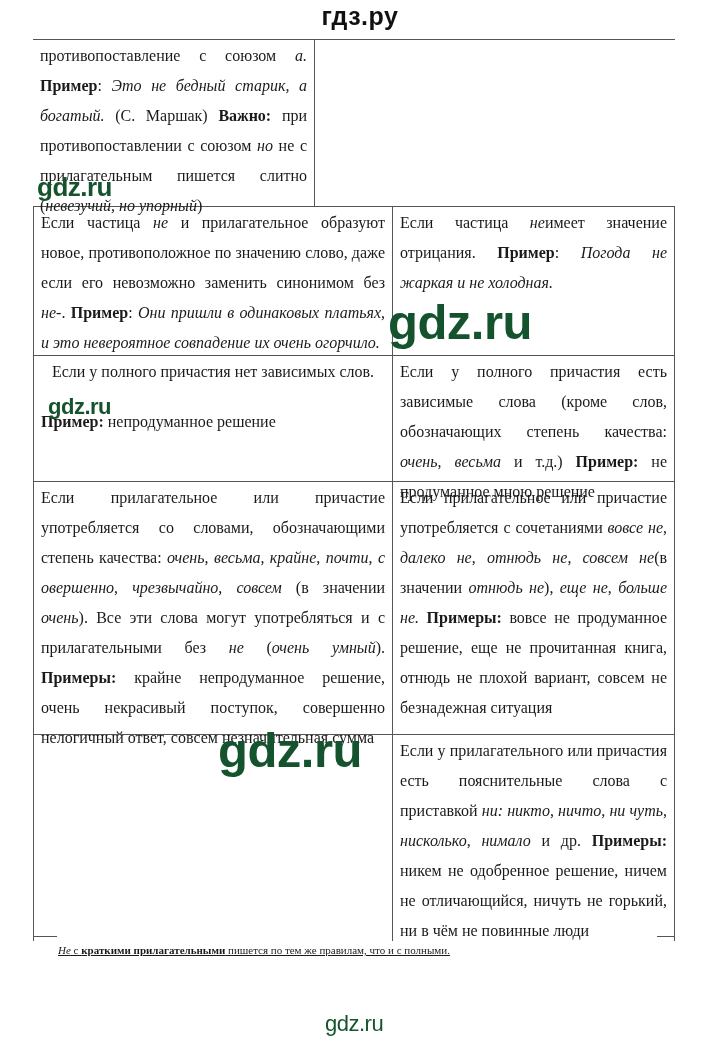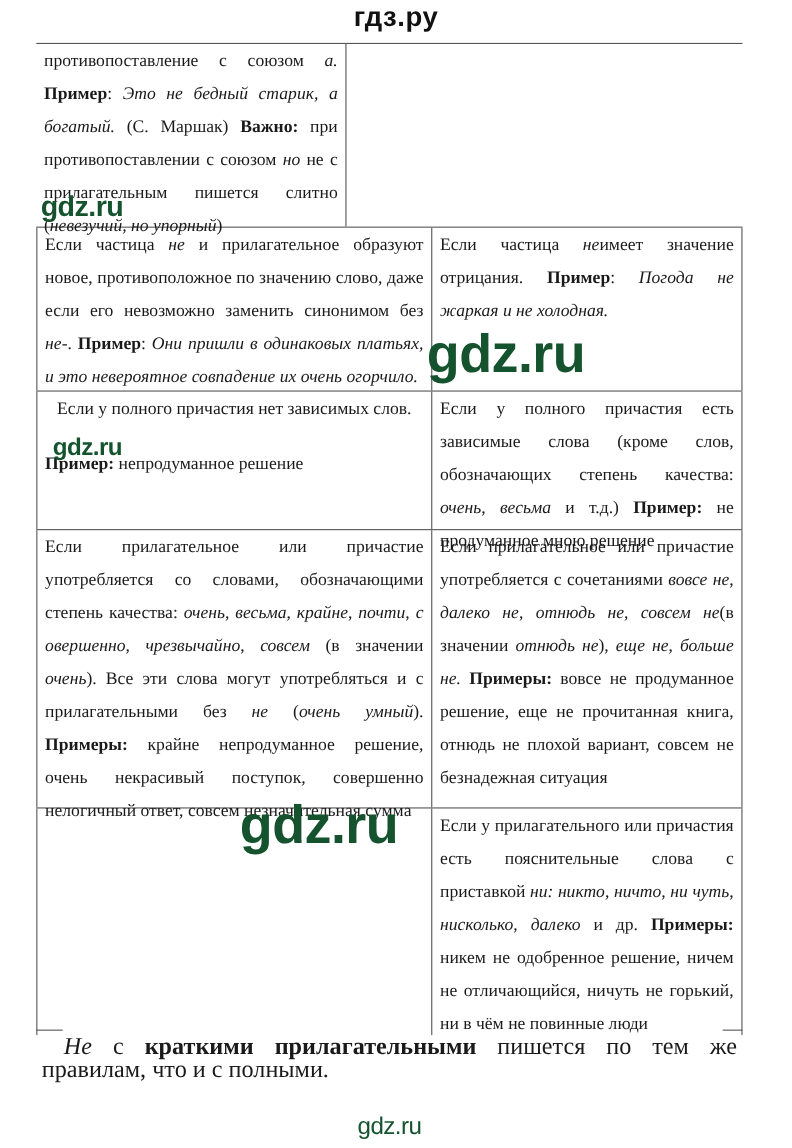--- a/index.html
+++ b/index.html
@@ -14,22 +14,22 @@
   .cell { box-sizing:border-box; padding:1px 7px 0 7px; font-size:16px; line-height:30px;
           text-align:justify; }
   .cell.left { width:360px; border-left:1px solid #555; border-right:1px solid #555; }
   .cell.right { width:282px; border-right:1px solid #555; }
   .cell p { margin:0; text-align:justify; }
   .cell p.last { text-align-last:justify; }
   b { font-weight:bold; }
   i { font-style:italic; }
   .stub-l { position:absolute; left:33px; top:936px; width:24px; height:0; border-top:1px solid #555; }
   .stub-r { position:absolute; left:657px; top:936px; width:18px; height:0; border-top:1px solid #555; }
-  .footer-note { position:absolute; left:38px; top:940px; width:632px; font-size:22px; line-height:21px;
-          text-indent:20px; text-align:justify; }
+  .footer-note { position:absolute; left:38px; top:940px; width:632px; font-size:11px; line-height:21px;
+          text-indent:20px; text-align:justify;text-decoration:underline; }
   .wm { position:absolute; font-family:"Liberation Sans","DejaVu Sans",sans-serif; font-weight:bold;
         color:#14532d; letter-spacing:-0.5px; }
   .wm.s1 { left:37px; top:172px; font-size:26px; }
   .wm.s2 { left:388px; top:294px; font-size:49px; }
   .wm.s3 { left:48px; top:394px; font-size:22px; }
   .wm.s4 { left:218px; top:722px; font-size:49px; }
   .wm.s5 { left:325px; top:1011px; font-size:22px; font-weight:normal; }
 </style>
 </head>
 <body>
@@ -77,21 +77,21 @@
       <p><span>Если прилагательное или причастие употребляется с сочетаниями </span><i>вовсе не</i><span>, </span><i>далеко не</i><span>, </span><i>отнюдь не</i><span>, </span><i>совсем не</i><span>(в значении </span><i>отнюдь не</i><span>), </span><i>еще не</i><span>, </span><i>больше не.</i>
       <b>Примеры:</b><span> вовсе не продуманное решение, еще не прочитанная книга, отнюдь не плохой вариант, совсем не безнадежная ситуация</span></p>
     </div>
   </div>
 
   <div class="row" style="height:206px;">
     <div class="cell left" style="border-left:1px solid #555;">
       <p></p>
     </div>
     <div class="cell right">
-      <p><span>Если у прилагательного или причастия есть пояснительные слова с приставкой </span><i>ни: никто</i><span>, </span><i>ничто</i><span>, </span><i>ни чуть</i><span>, </span><i>нисколько</i><span>, </span><i>далеко</i><span> и др.</span>
+      <p><span>Если у прилагательного или причастия есть пояснительные слова с приставкой </span><i>ни: никто</i><span>, </span><i>ничто</i><span>, </span><i>ни чуть</i><span>, </span><i>нисколько</i><span>, </span><i>нимало</i><span> и др.</span>
       <b>Примеры:</b><span> никем не одобренное решение, ничем не отличающийся, ничуть не горький, ни в чём не повинные люди</span></p>
     </div>
   </div>
 </div>
 
 <div class="stub-l"></div>
 <div class="stub-r"></div>
 
 <div class="footer-note"><i>Не</i><span> с </span><b>краткими прилагательными</b><span> пишется по тем же правилам, что и с полными.</span></div>
 

